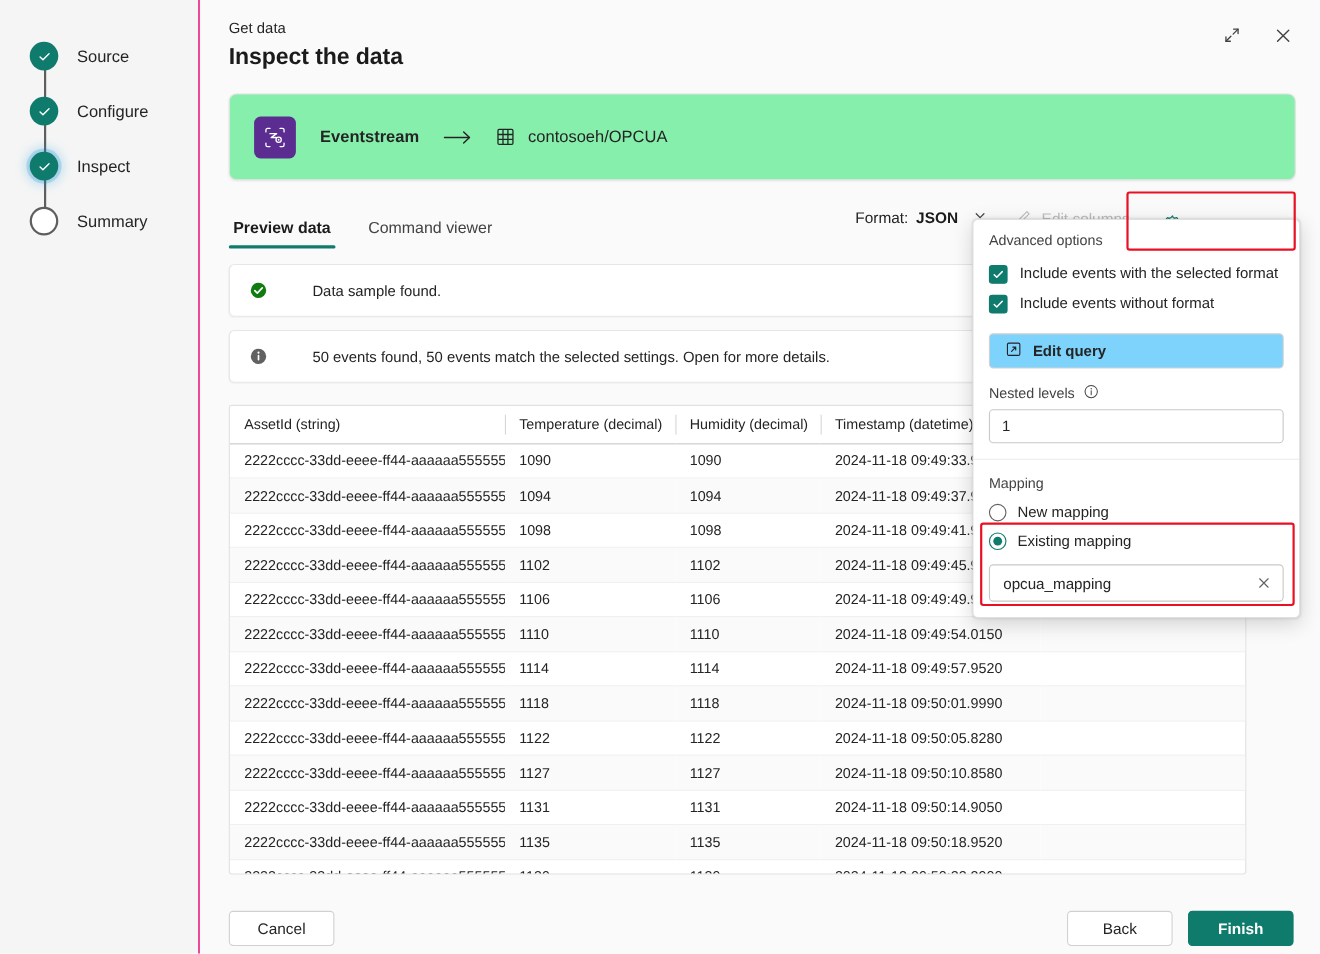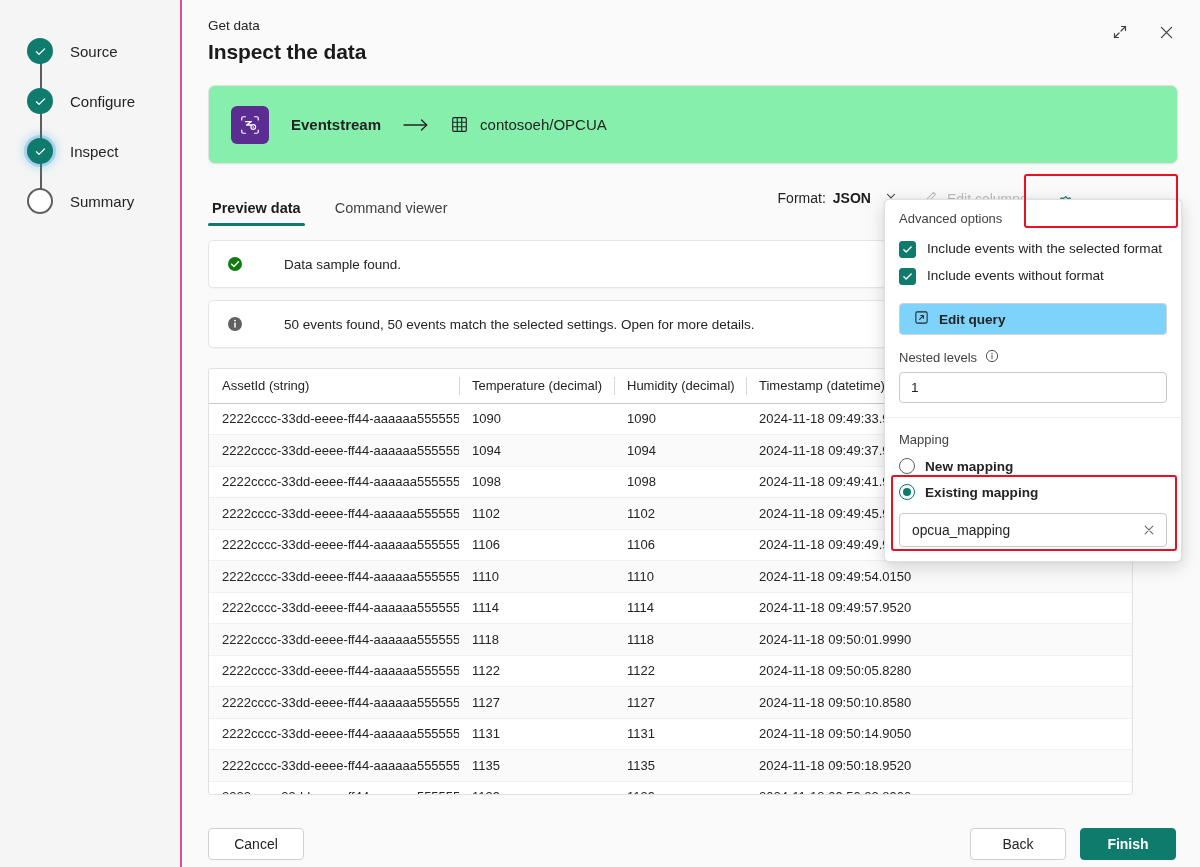--- a/index.html
+++ b/index.html
@@ -362,26 +362,25 @@
     font-size: 13.6px;
     color: #242424;
   }
   .fly-divider {
     margin-top: 14px;
     height: 1px;
     background: #ebebeb;
   }
   .fly-radio {
     display: flex;
-    align-items: center;
+    align-items: flex-start;
     padding: 5px 14px;
     font-size: 13.6px;
     color: #242424;
     cursor: pointer;
-    font-weight: bold;
   }
   .rad {
     width: 16px; height: 16px;
     border-radius: 50%;
     border: 1.4px solid #616161;
     background: #ffffff;
     margin-right: 10px;
     flex: 0 0 16px;
     display: flex; align-items: center; justify-content: center;
   }

